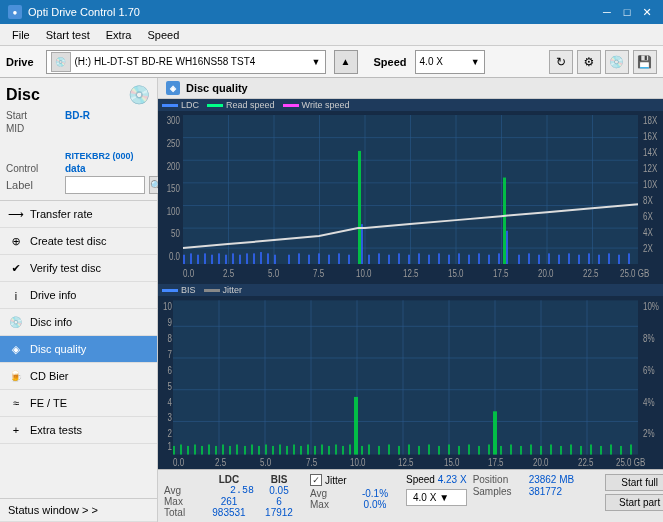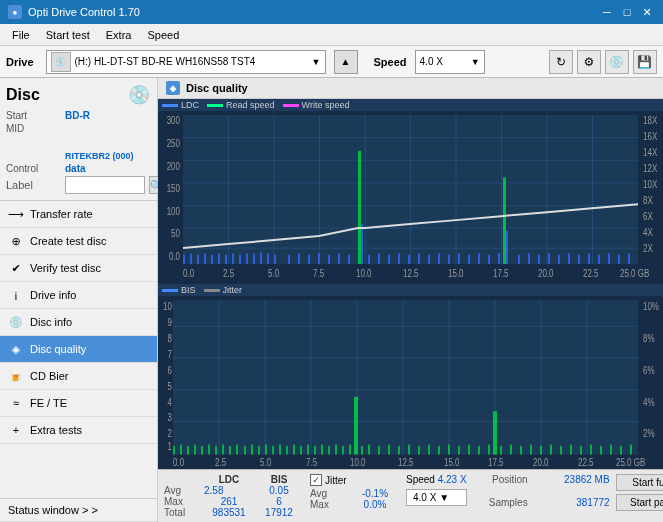--- a/index.html
+++ b/index.html
@@ -457,21 +457,21 @@
 
     <div class="stats-panel" style="background:#e8e8e8;border-top:1px solid #bbb;padding:4px 6px;">
       <div style="display:flex;gap:6px;align-items:flex-start;">
 
         <div style="flex:0 0 auto;">
           <div style="display:grid;grid-template-columns:40px 50px 50px;font-size:10px;">
             <div></div>
             <div style="text-align:center;font-weight:bold;color:#333;">LDC</div>
             <div style="text-align:center;font-weight:bold;color:#333;">BIS</div>
             <div style="color:#555;">Avg</div>
-            <div style="text-align:left;color:#0055cc;">2.58</div>
+            <div style="text-align:right;color:#0055cc;font-family:Liberation Mono, monospace;">2.58</div>
             <div style="text-align:center;color:#0055cc;">0.05</div>
             <div style="color:#555;">Max</div>
             <div style="text-align:center;color:#0055cc;">261</div>
             <div style="text-align:center;color:#0055cc;">6</div>
             <div style="color:#555;">Total</div>
             <div style="text-align:center;color:#0055cc;">983531</div>
             <div style="text-align:center;color:#0055cc;">17912</div>
           </div>
         </div>
 
@@ -493,21 +493,21 @@
             <span>Speed</span>
             <span style="color:#0055cc;">4.23 X</span>
           </div>
           <div style="border:1px solid #aaa;background:white;padding:2px 6px;display:flex;align-items:center;gap:3px;min-width:60px;cursor:pointer;">
             <span>4.0 X</span>
             <span>▼</span>
           </div>
         </div>
 
         <div style="flex:0 0 auto;font-size:10px;">
-          <div style="display:grid;grid-template-columns:55px 70px;gap:12px;text-align:right;">
+          <div style="display:grid;grid-template-columns:55px 70px;gap:1px;">
             <div style="color:#555;">Position</div>
             <div style="color:#0055cc;">23862 MB</div>
             <div style="color:#555;">Samples</div>
             <div style="color:#0055cc;">381772</div>
           </div>
         </div>
 
         <div class="buttons-section" style="margin-left:auto;">
           <button class="action-btn">Start full</button>
           <button class="action-btn">Start part</button>

